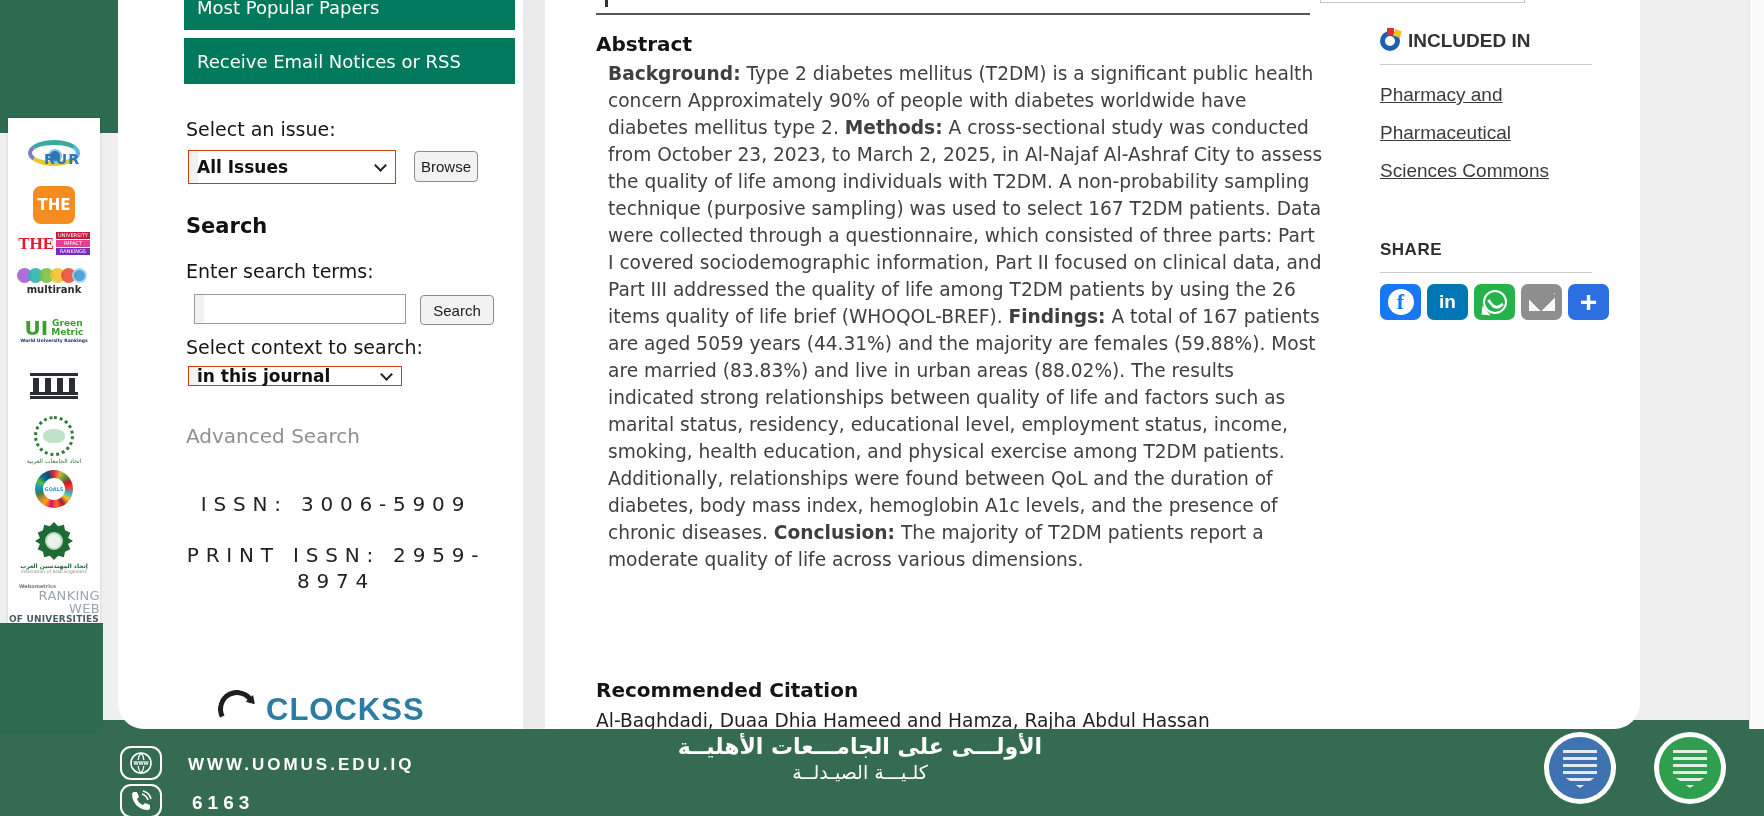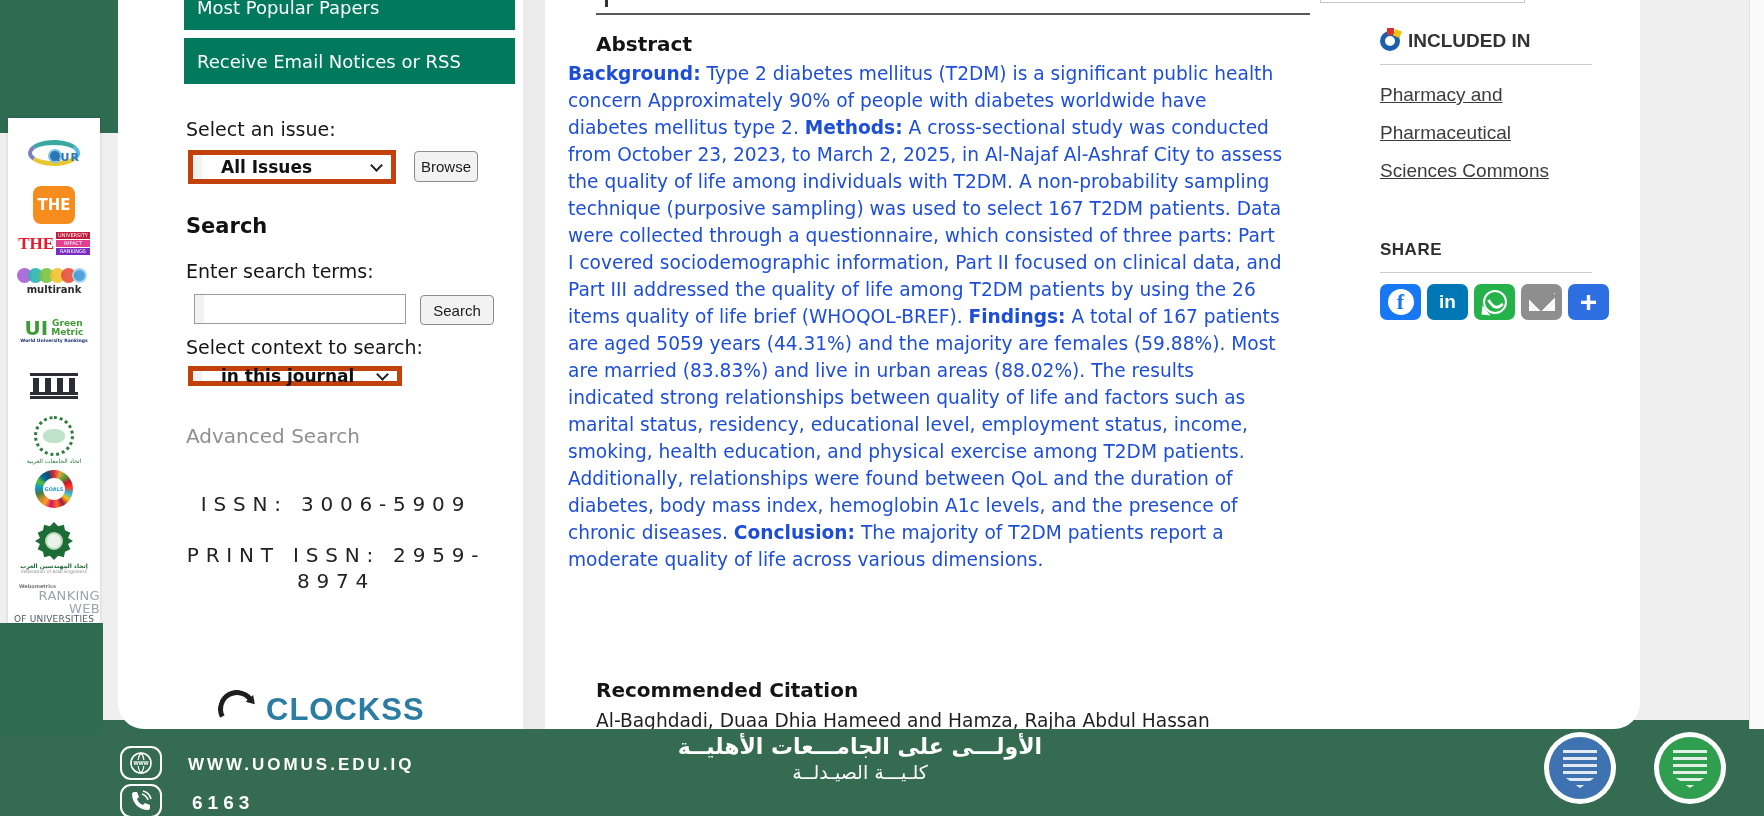--- a/index.html
+++ b/index.html
@@ -8,21 +8,21 @@
 
   
   .rail { position:absolute; left:0; top:0; width:118px; height:816px; z-index:5; }
   .rail-green-top { position:absolute; left:0; top:0; width:118px; height:133px; background:#2f6b50; }
   .rail-green-bottom { position:absolute; left:0; top:623px; width:103px; height:112px; background:#2f6b50; }
   .rail-panel { position:absolute; left:8px; top:118px; width:92px; height:505px; background:#fff; box-shadow:0 0 3px rgba(0,0,0,.15); }
   .logo { position:absolute; left:0; width:92px; display:flex; flex-direction:column; align-items:center; justify-content:center; text-align:center; cursor:pointer; }
   
   .rur-swirl { width:52px; height:26px; border-radius:50%; border-top:5px solid #3aa9a0; border-bottom:5px solid #e8c832; border-left:4px solid #7b7fc4; border-right:4px solid #57b7e6; position:relative; }
   .rur-globe { position:absolute; left:16px; top:4px; width:14px; height:14px; border-radius:50%; background:#2e77b5; border:2px solid #7fc3e8; }
-  .rur-word { position:absolute; right:-4px; top:6px; color:#2e77b5; font-size:11px; font-weight:bold; letter-spacing:1px; }
+  .rur-word { position:absolute; right:-4px; top:6px; color:#2e77b5; font-size:14px; font-weight:bold; letter-spacing:1px; }
   
   .the-box { width:42px; height:38px; background:#f68c1e; border-radius:8px; color:#fff; font-weight:bold; font-size:15px; display:flex; align-items:center; justify-content:center; }
   
   .impact-wrap { display:flex; align-items:center; gap:2px; }
   .impact-the { color:#e8192c; font-weight:bold; font-size:17px; font-family:"Liberation Serif", serif; }
   .impact-bars { display:flex; flex-direction:column; gap:1px; }
   .impact-bars span { display:block; font-size:5px; color:#fff; padding:1px 2px; line-height:1; }
   .ib1 { background:#c21d3a; } .ib2 { background:#e23f8f; } .ib3 { background:#7a2bbf; }
   
   .mr-circles { display:flex; }
@@ -46,46 +46,46 @@
   .sdg-ring { width:38px; height:38px; border-radius:50%; background:conic-gradient(#e5243b,#dda63a,#4c9f38,#c5192d,#ff3a21,#26bde2,#fcc30b,#a21942,#fd6925,#dd1367,#fd9d24,#bf8b2e,#3f7e44,#0a97d9,#56c02b,#00689d,#19486a,#e5243b); display:flex; align-items:center; justify-content:center; }
   .sdg-core { width:22px; height:22px; border-radius:50%; background:#fff; font-size:5px; font-weight:bold; color:#2d9bd6; display:flex; align-items:center; justify-content:center; }
   
   .eng-star { width:38px; height:38px; background:#1d6b35; clip-path:polygon(50% 0,61% 11%,76% 7%,79% 22%,93% 28%,87% 42%,100% 50%,87% 58%,93% 72%,79% 78%,76% 93%,61% 89%,50% 100%,39% 89%,24% 93%,21% 78%,7% 72%,13% 58%,0 50%,13% 42%,7% 28%,21% 22%,24% 7%,39% 11%); display:flex; align-items:center; justify-content:center; }
   .eng-core { width:18px; height:18px; border-radius:50%; background:#e9f3ea; border:2px solid #b9d9bd; }
   .eng-sub { font-size:6px; color:#1d6b35; font-weight:bold; margin-top:2px; }
   .eng-tag { font-size:4.5px; color:#888; }
   
   .web-tag { font-size:5px; color:#777; font-weight:bold; text-align:left; width:70px; }
   .web-l1 { font-size:13px; color:#9aa5ad; font-weight:normal; letter-spacing:.3px; line-height:1;text-align:right; }
-  .web-l2 { font-size:9px; color:#4a5a63; font-weight:normal; letter-spacing:.2px; line-height:1.1; }
+  .web-l2 { font-size:9px; color:#4a5a63; font-weight:bold; letter-spacing:.2px; line-height:1.1; }
 
   
   .card { position:absolute; left:118px; top:0; width:1522px; height:729px; background:#fff; border-radius:0 0 26px 26px; overflow:hidden; z-index:2; }
 
   
   .green-btn { position:absolute; left:66px; width:331px; height:46px; background:#00795c; color:#fff; font-size:18px; display:flex; align-items:center; padding-left:13px; cursor:pointer; }
   .sb-label { position:absolute; left:68px; font-size:19px; color:#161616; }
-  .fake-select { position:absolute; background:#fff; border:5px solid #c2410c; box-shadow:inset 9px 0 0 rgba(0,0,0,.05); display:flex; align-items:center; justify-content:space-between; padding:0 10px 0 28px; cursor:pointer; }
+  .fake-select { position:absolute; background:#fff; border:1px solid #c2410c; box-shadow:inset 9px 0 0 rgba(0,0,0,.05); display:flex; align-items:center; justify-content:space-between; padding:0 10px 0 8px; cursor:pointer; }
   .fake-select b { font-size:17px; color:#111; }
   .chev { width:9px; height:9px; border-right:2.5px solid #222; border-bottom:2.5px solid #222; transform:rotate(45deg); margin-top:-4px; }
   .gray-btn { position:absolute; background:#f2f2f2; border:1px solid #8c8c8c; border-radius:4px; font-family:"Liberation Sans", sans-serif; font-size:15px; color:#1b1b1b; display:flex; align-items:center; justify-content:center; cursor:pointer; }
   .sb-h { position:absolute; left:68px; font-size:21px; font-weight:bold; color:#111; }
   .search-input { position:absolute; left:76px; top:294px; width:212px; height:30px; border:1px solid #9b9b9b; box-shadow:inset 9px 0 0 rgba(0,0,0,.05); background:#fff; font-size:15px; padding:0 6px; }
   .adv-link { position:absolute; left:68px; top:424px; font-size:20px; color:#8f8f8f; cursor:pointer; }
   .issn { position:absolute; left:60px; width:316px; text-align:center; font-size:20px; letter-spacing:.34em; color:#222; }
   .clockss { position:absolute; left:100px; top:690px; display:flex; align-items:flex-end; gap:10px; cursor:pointer; }
   .clock-arc { width:38px; height:38px; border-radius:50%; border:5px solid transparent; border-top-color:#1e1e1e; border-left-color:#1e1e1e; transform:rotate(18deg); position:relative; }
   .clock-arrow { position:absolute; right:-2px; top:-3px; width:0; height:0; border-left:8px solid #1e1e1e; border-top:5px solid transparent; border-bottom:5px solid transparent; transform:rotate(30deg); }
   .clockss-word { font-size:31px; font-weight:bold; color:#2b7da3; letter-spacing:1px; font-family:"Liberation Sans", sans-serif; }
 
   .scroll-strip { position:absolute; left:405px; top:0; width:22px; height:729px; background:#ececec; cursor:pointer; }
   .top-remnant { position:absolute; left:487px; top:0; width:3px; height:7px; background:#333; }
   .main-hr { position:absolute; left:478px; top:13px; width:714px; border-top:2px solid #585858; }
   .abstract-h { position:absolute; left:478px; top:32px; font-size:20px; font-weight:bold; color:#141414; }
-  .abstract-p { position:absolute; left:450px; top:60px; width:716px; font-size:18.6px; line-height:27px; color:#1d4ed8; }
+  .abstract-p { position:absolute; left:490px; top:60px; width:716px; font-size:18.6px; line-height:27px; color:#404040; }
   .cite-h { position:absolute; left:478px; top:678px; font-size:20px; font-weight:bold; color:#141414; }
   .cite-line { position:absolute; left:478px; top:710px; width:716px; font-size:18.6px; color:#1f1f1f; }
   .tr-remnant { position:absolute; left:1202px; top:0; width:205px; height:3px; background:#fff; border:1px solid #c6c6c6; border-top:none; }
 
   
   .right-rail { position:absolute; left:1262px; top:0; width:240px; font-family:"Liberation Sans", sans-serif; }
   .inc-head { position:absolute; left:0; top:30px; display:flex; align-items:center; gap:8px; }
   .inc-icon { width:20px; height:20px; border-radius:50%; border:5px solid #1b5fad; position:relative; }
   .inc-icon::before { content:""; position:absolute; left:2px; top:-8px; width:7px; height:7px; background:#d6342c; }
   .inc-icon::after { content:""; position:absolute; left:9px; top:-6px; width:7px; height:7px; background:#f3c211; transform:rotate(20deg); }

